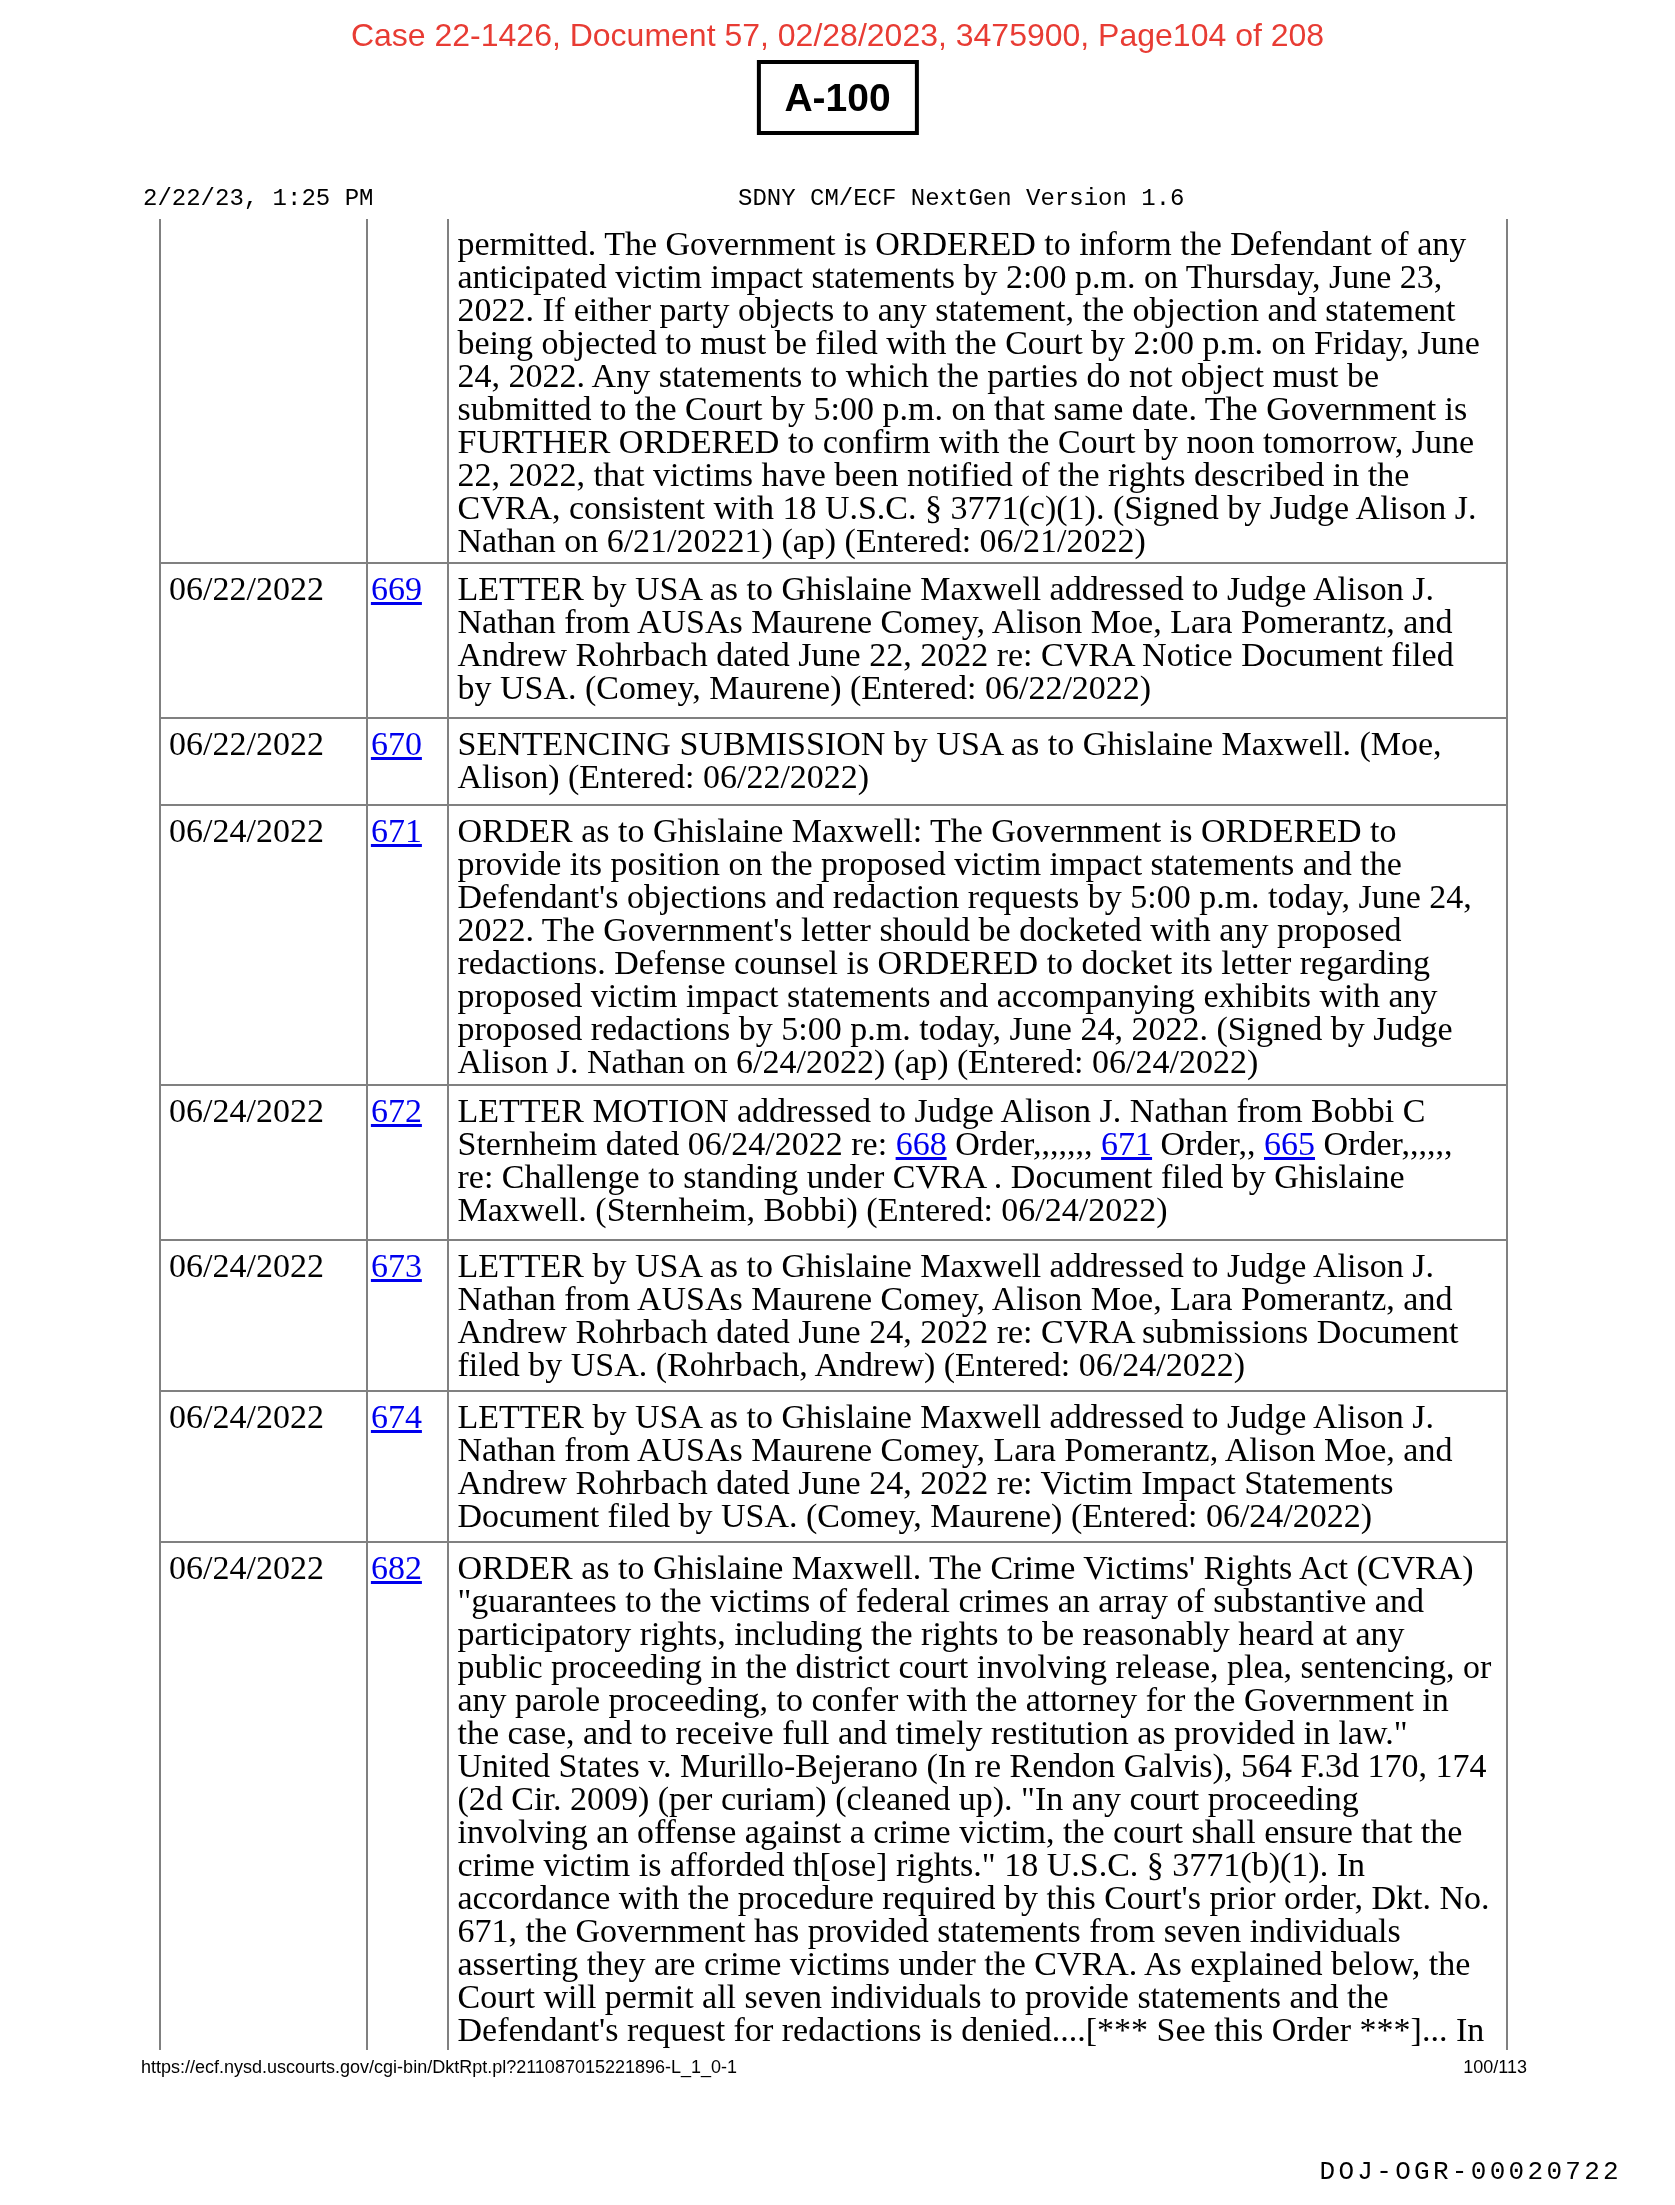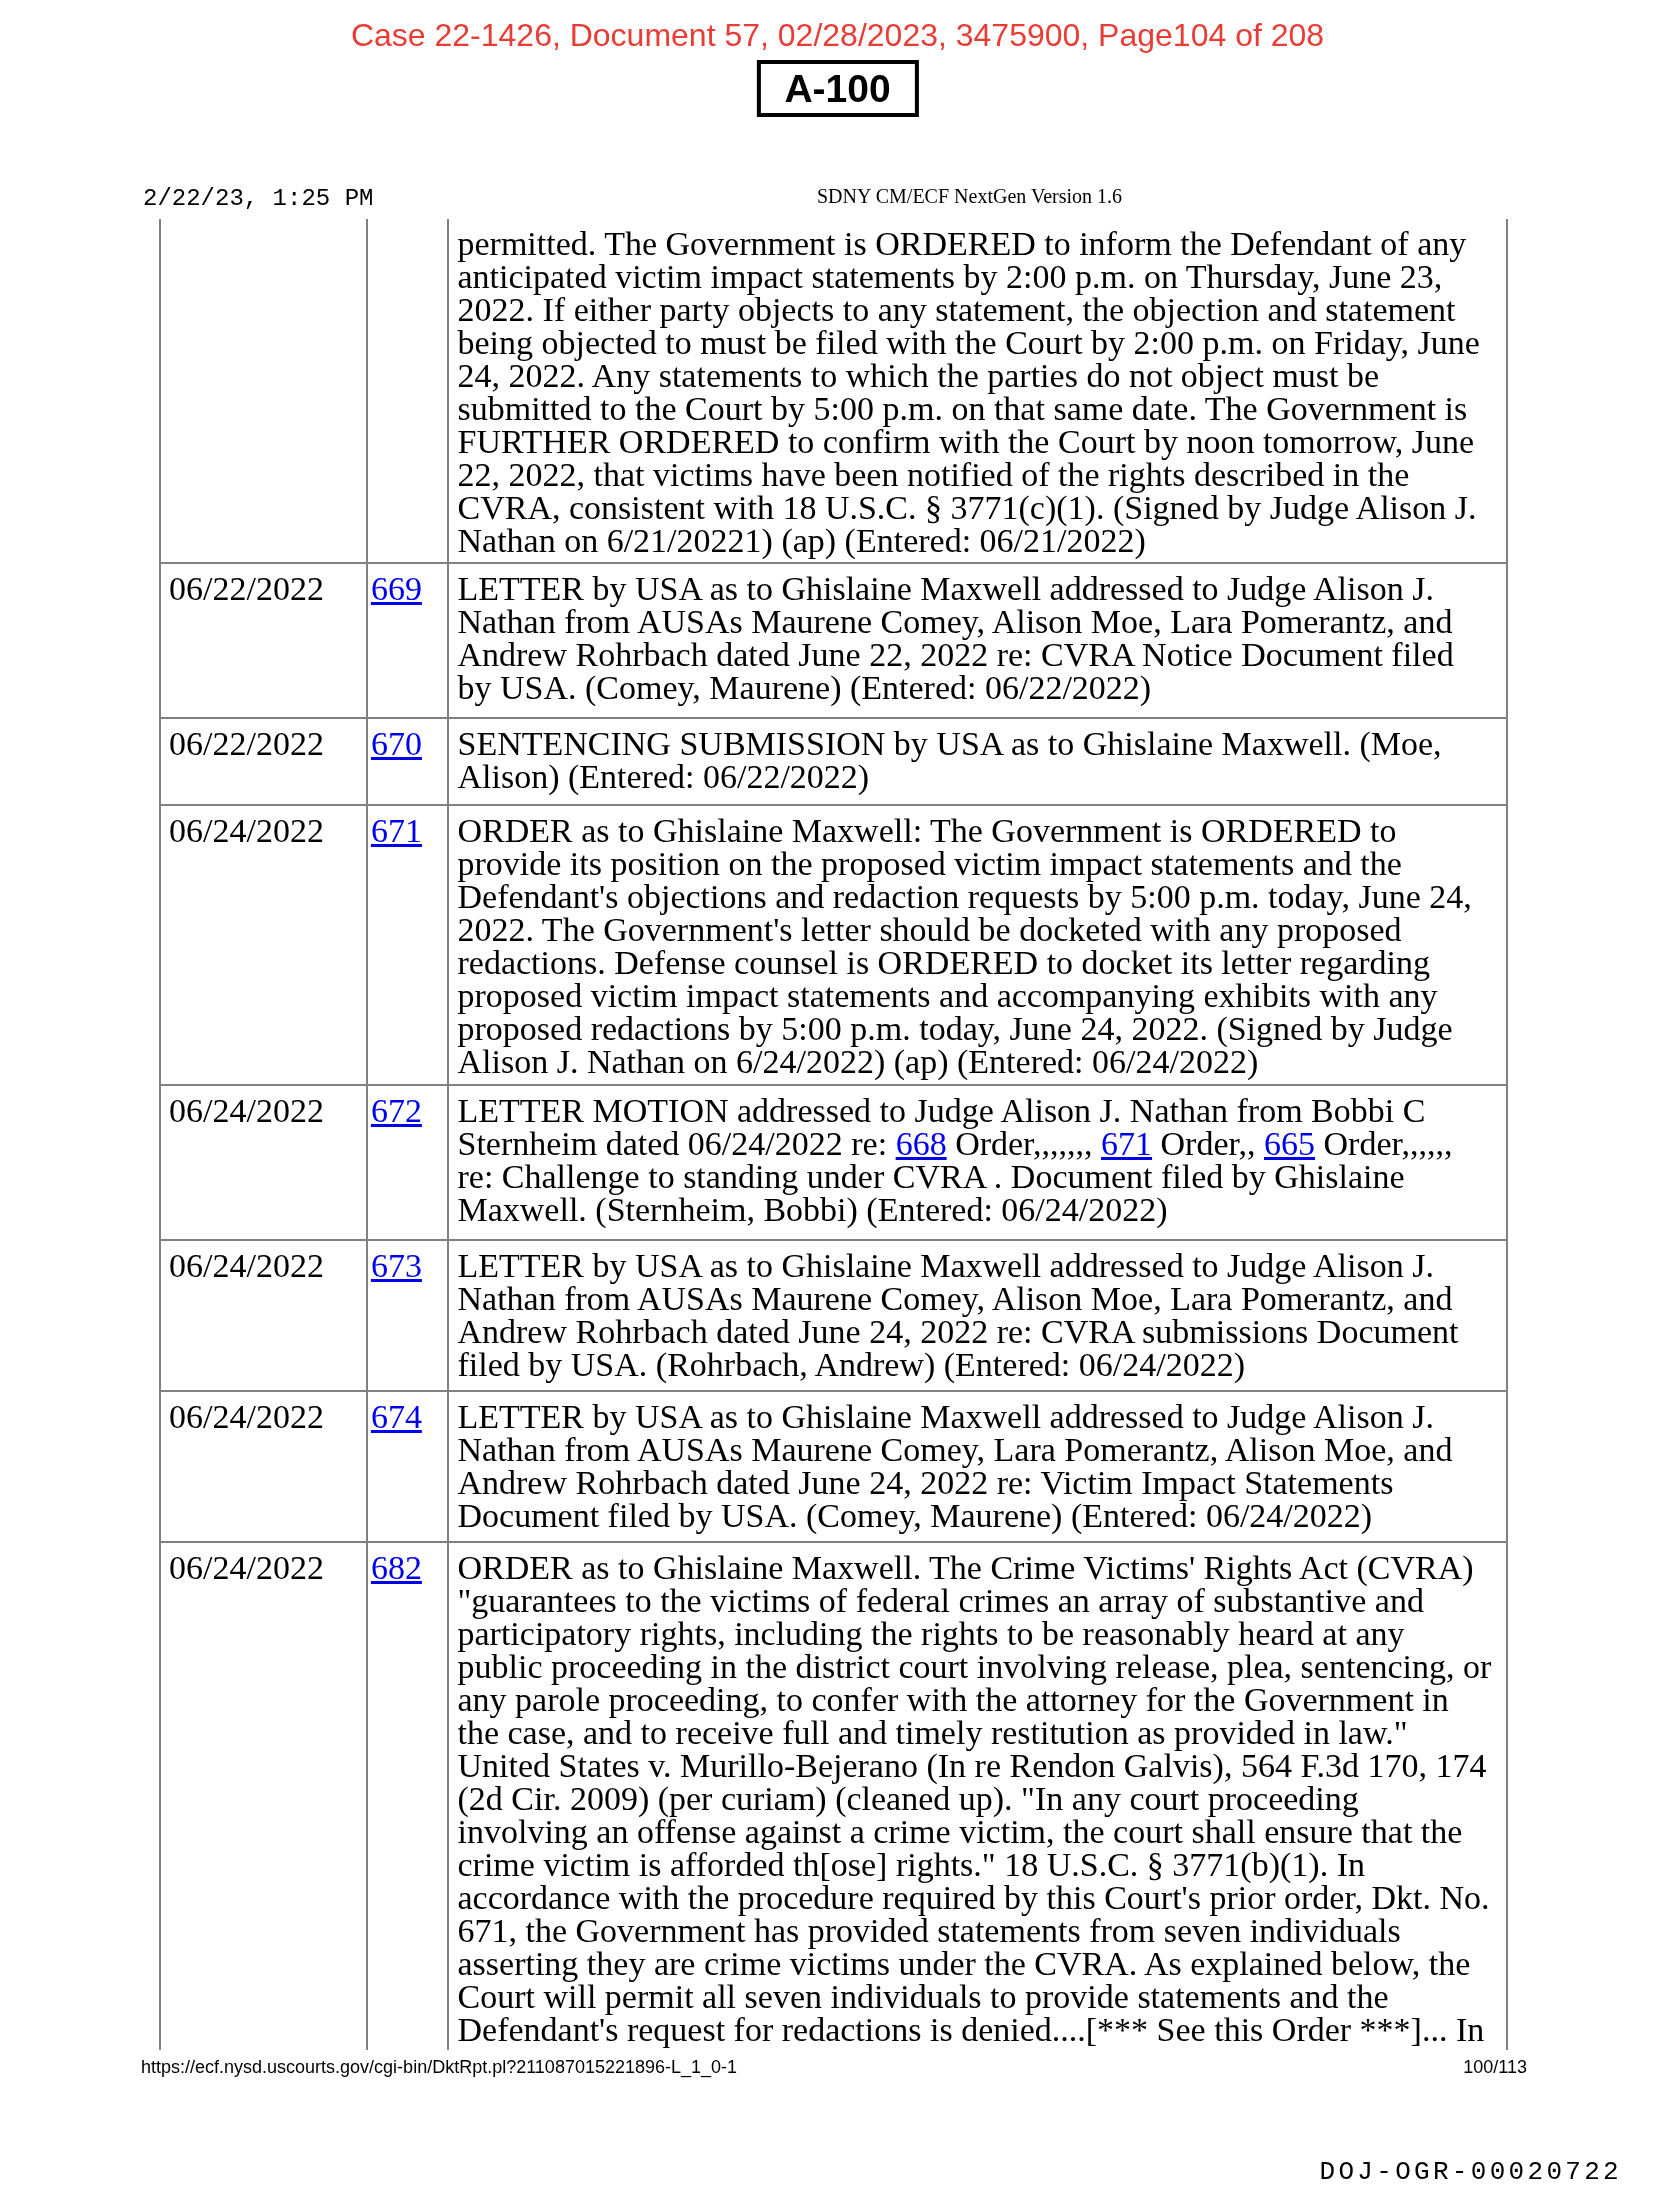--- a/index.html
+++ b/index.html
@@ -22,41 +22,41 @@
     font-size: 32px;
     color: #e83c34;
     white-space: nowrap;
   }
   .appendix-box {
     position: absolute;
     top: 60px; left: 50%;
     transform: translateX(-50%);
     border: 4px solid #000;
     background: #fff;
-    padding: 0 24px;
+    padding: 9px 24px;
     font-family: "Liberation Sans", sans-serif;
     font-size: 39px;
     font-weight: bold;
     line-height: 49px;
     white-space: nowrap;
   }
 
   
   .print-header-datetime {
     position: absolute;
     top: 185px; left: 143px;
     font-family: Liberation Mono, monospace;
     font-size: 24px;
     white-space: nowrap;
   }
   .print-header-title {
     position: absolute;
-    top: 185px; left: 817px;
-    font-family: Liberation Serif, serif;
-    font-size: 20px;
+    top: 185px; left: 738px;
+    font-family: Liberation Mono, monospace;
+    font-size: 24px;
     white-space: nowrap;
   }
 
   
   .table-clip {
     position: absolute;
     top: 219px; left: 159px;
     width: 1349px; height: 1831px;
     overflow: hidden;
   }

